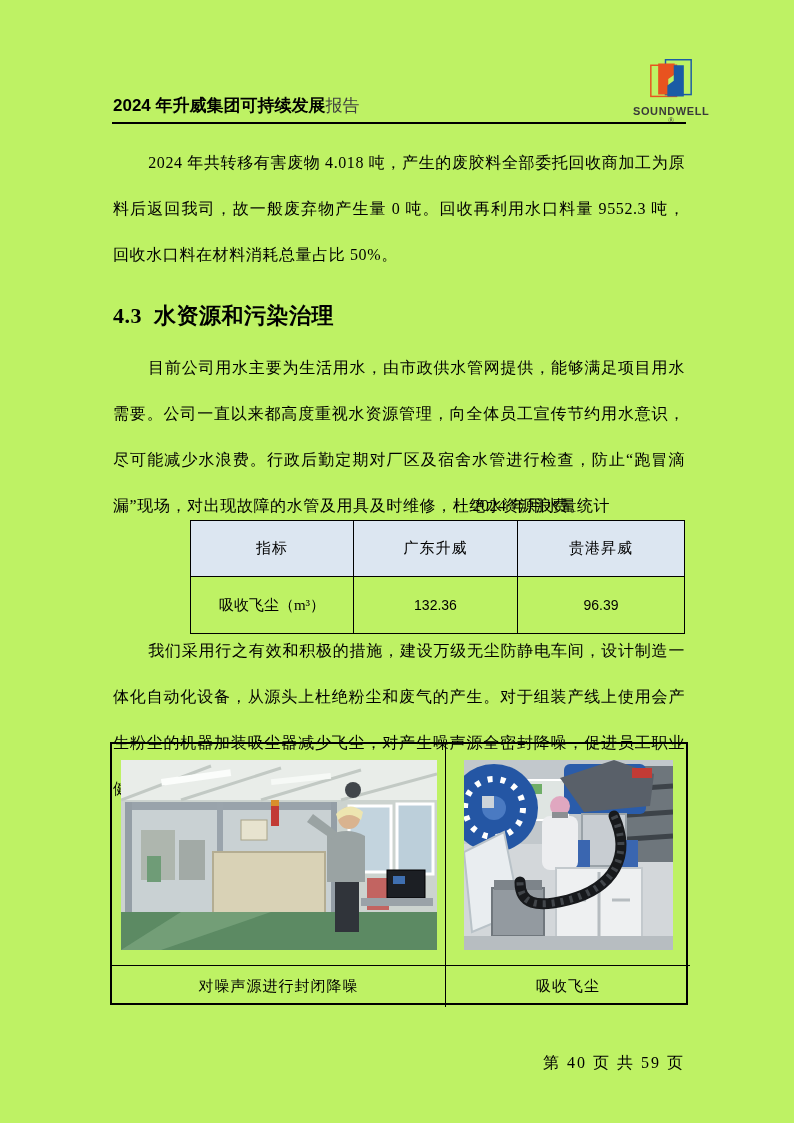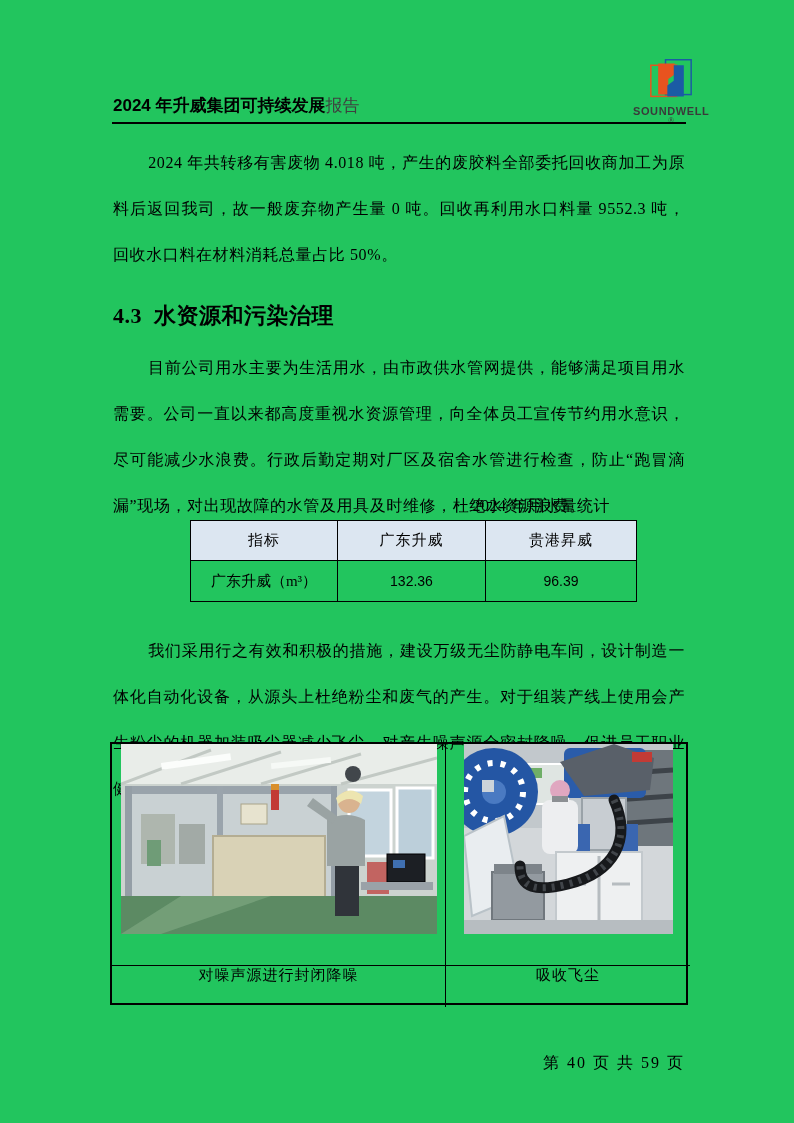--- a/index.html
+++ b/index.html
@@ -1,19 +1,19 @@
 <!DOCTYPE html>
 <html><head>
 <meta charset="utf-8">
 <style>
   html,body{margin:0;padding:0;background:#ffffff;}
   .page{
     position:relative;
     width:794px;height:1123px;
-    background:#22c55e;
+    background:#bef264;
     font-family:"Liberation Serif","DejaVu Serif",serif;
     color:#000;
     overflow:hidden;
   }
   
   .header-title{
     position:absolute;left:113px;top:94px;
     font-size:17px;white-space:nowrap;
   }
   .header-title .t-main{font-weight:bold;font-family:"Liberation Sans","DejaVu Sans",sans-serif;}
@@ -50,21 +50,21 @@
     position:absolute;left:190px;top:496px;width:420px;
     text-align:right;font-size:16px;letter-spacing:0.5px;
   }
   table.water{
     position:absolute;left:190px;top:520px;
     border-collapse:collapse;table-layout:fixed;
   }
   table.water td,table.water th{
     border:1.5px solid #000;
     text-align:center;vertical-align:middle;
-    font-weight:normal;padding:4px;
+    font-weight:normal;padding:12px;
   }
   table.water th{
     background:#dce6f1;height:31px;font-size:15px;letter-spacing:1px;
   }
   table.water td{height:32px;font-size:15px;}
   table.water .c0{width:138px;}
   table.water .c1{width:139px;}
   table.water .c2{width:142px;}
   table.water td.num{
     font-family:"Liberation Sans","DejaVu Sans",sans-serif;font-size:14px;
@@ -73,21 +73,21 @@
   .photo-grid{
     position:absolute;left:110px;top:742px;
     width:578px;height:263px;
     display:grid;
     grid-template-columns:333px 245px;
     grid-template-rows:221px 42px;
     border:2px solid #000;box-sizing:border-box;
   }
   .photo-grid .cell{
     border-left:1.5px solid #000;border-top:1.5px solid #000;
-    display:flex;justify-content:center;
+    display:flex;align-items:center;justify-content:center;
     box-sizing:border-box;overflow:hidden;
   }
   .photo-grid .cell.first-col{border-left:none;}
   .photo-grid .cell.first-row{border-top:none;}
   .caption{
     font-size:15px;letter-spacing:1px;text-align:center;
   }
   .photo-frame{display:block;}
   
   .footer{
@@ -128,21 +128,21 @@
 
   <div class="table-title">2024 年用水量统计</div>
   <table class="water">
     <tbody>
         <tr>
       <th class="c0">指标</th>
       <th class="c1">广东升威</th>
       <th class="c2">贵港昇威</th>
     </tr>
     <tr>
-      <td class="c0">广东升威（m³）</td>
+      <td class="c0">吸收飞尘（m³）</td>
       <td class="c1 num">132.36</td>
       <td class="c2 num">96.39</td>
     </tr>
   </tbody>
     </table>
 
   <p class="para" id="p-measures">我们采用行之有效和积极的措施，建设万级无尘防静电车间，设计制造一体化自动化设备，从源头上杜绝粉尘和废气的产生。对于组装产线上使用会产生粉尘的机器加装吸尘器减少飞尘，对产生噪声源全密封降噪，促进员工职业健康。</p>
 
   <div class="photo-grid">
 

